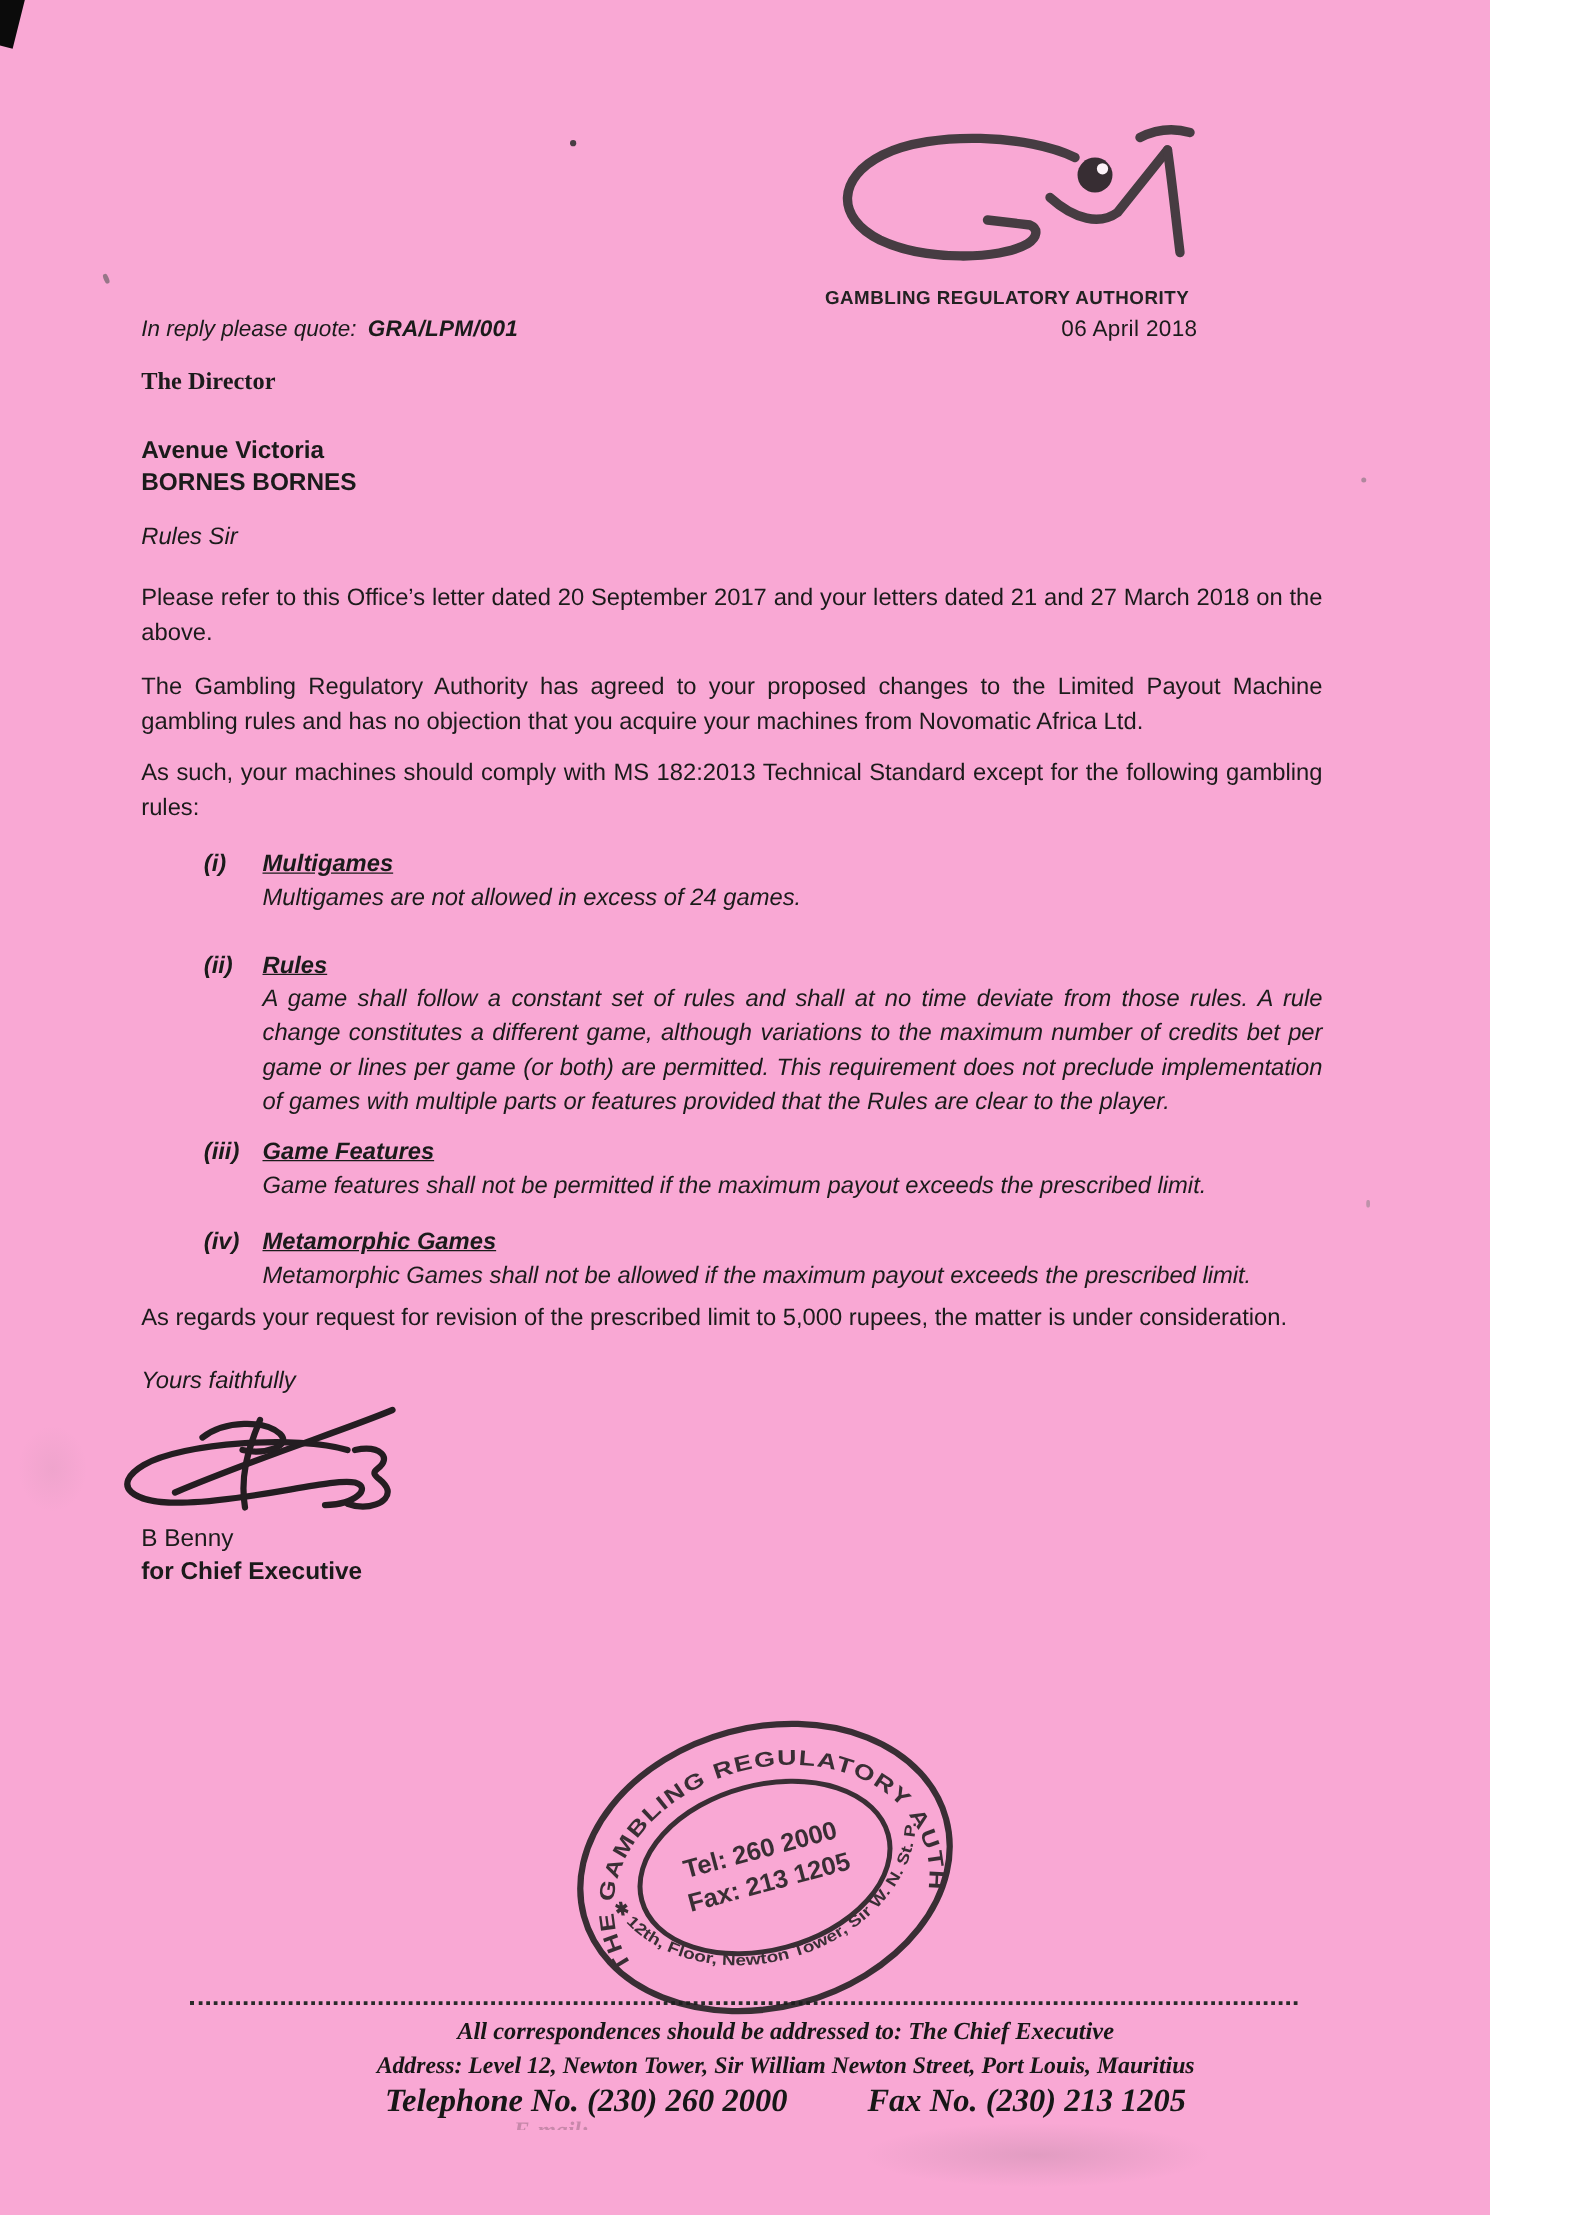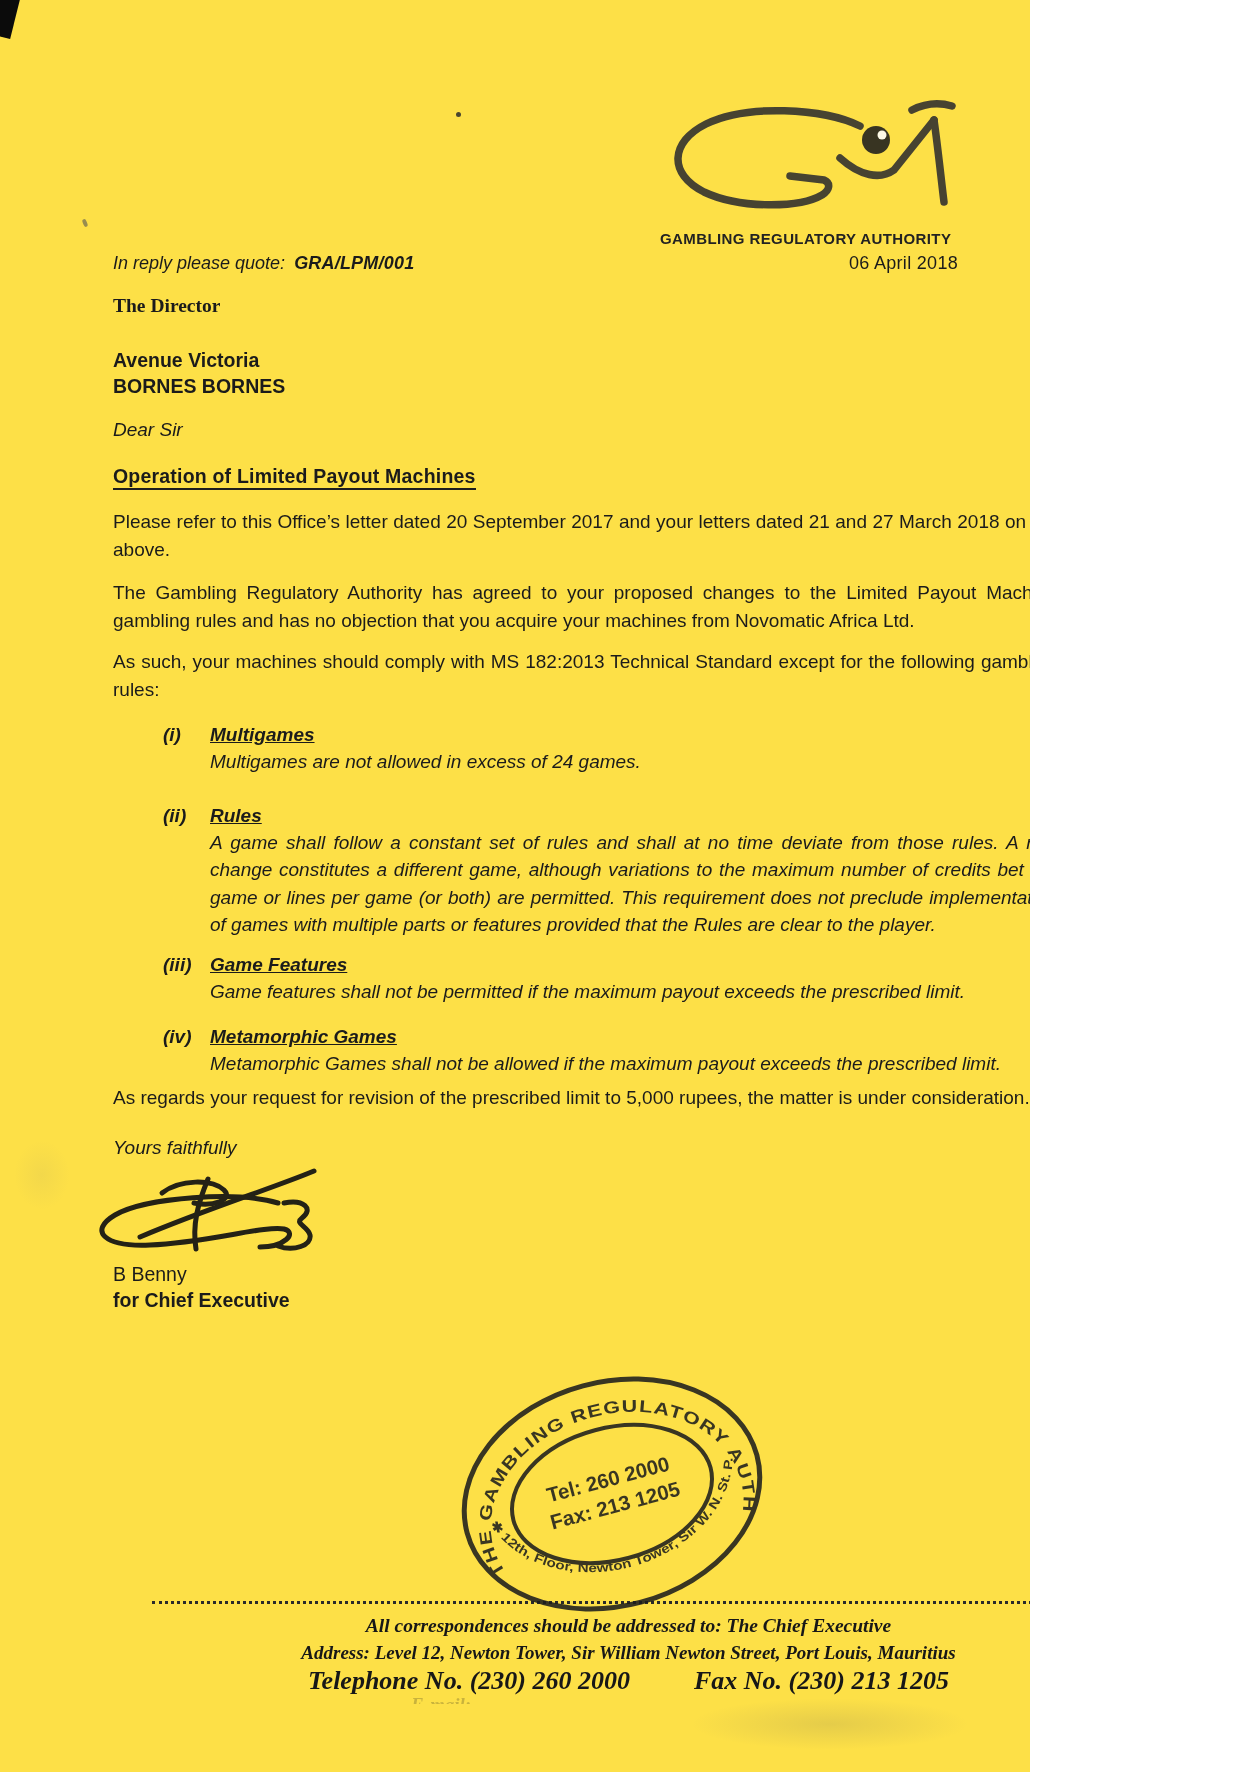--- a/index.html
+++ b/index.html
@@ -1,16 +1,16 @@
 <!DOCTYPE html>
 <html><head>
 <meta charset="utf-8">
 <style>
   html,body{margin:0;padding:0;background:#ffffff;}
-  .page{position:relative;width:1030px;height:1772px;background:#fde047;overflow:hidden;
+  .page{position:relative;width:1192px;height:1772px;background:#f9a8d4;overflow:hidden;
         font-family:"Liberation Sans",sans-serif;color:#1b1b1b;}
 
   
   .letterhead{position:absolute;left:628px;top:96px;width:340px;}
   .gra-logo{display:block;opacity:.88;filter:blur(.3px);}
   .org-name{font-size:15px;font-weight:bold;letter-spacing:.4px;color:#222;
             padding-left:32px;margin-top:0px;white-space:nowrap;}
 
   
   .content{position:absolute;left:113px;top:250px;width:945px;}
@@ -109,25 +109,22 @@
       <div class="letter-date">06 April 2018</div>
     </div>
 
     <div class="recipient-name">The Director</div>
 
     <div class="recipient-addr">
       <div>Avenue Victoria</div>
       <div>BORNES BORNES</div>
     </div>
 
-    <div class="salutation">Dear Sir</div>
-
-    <div class="subject">
-      <span>Operation of Limited Payout Machines</span>
-    </div>
+    <div class="salutation">Rules Sir</div>
+
 
     <p class="para p1">Please refer to this Office’s letter dated 20 September 2017 and your letters dated 21 and 27 March 2018 on the above.</p>
     <p class="para p2">The Gambling Regulatory Authority has agreed to your proposed changes to the Limited Payout Machine gambling rules and has no objection that you acquire your machines from Novomatic Africa Ltd.</p>
     <p class="para p3">As such, your machines should comply with MS 182:2013 Technical Standard except for the following gambling rules:</p>
 
     <div class="rule r1">
       <div class="rule-num">(i)</div>
       <div class="rule-main">
         <div class="rule-title">Multigames</div>
         <div class="rule-body">Multigames are not allowed in excess of 24 games.</div>

